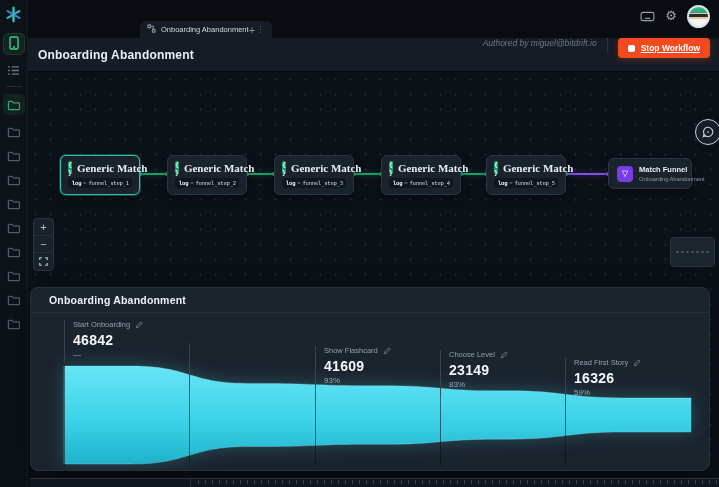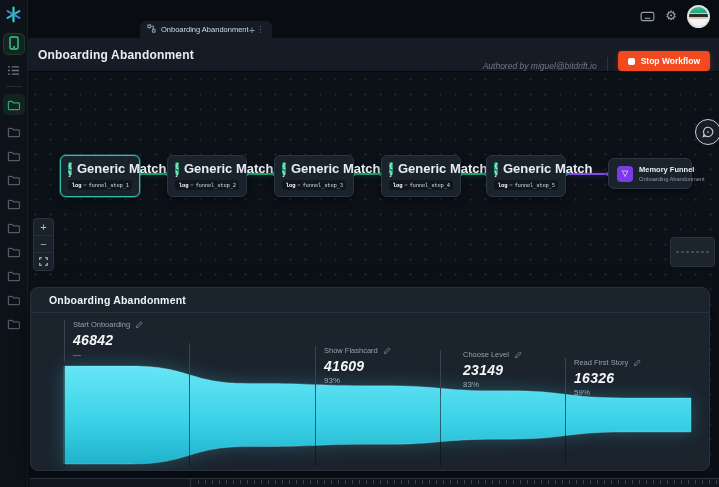--- a/index.html
+++ b/index.html
@@ -37,26 +37,26 @@
     background:
       linear-gradient(180deg, rgba(0,0,0,0) 62%, #f3f5f4 62%),
       linear-gradient(180deg, rgba(0,0,0,0) 36%, #232a30 36%, #232a30 52%, rgba(0,0,0,0) 52%),
       linear-gradient(180deg, #34bf88 0%, #2aa173 34%, #e9c2a9 34%); }
 
   
   .whead{ position:absolute; left:28px; top:38px; right:0; height:34px; background:#151c25;
     border-bottom:1px solid #05080c; }
   .wtitle{ position:absolute; left:10px; top:50%; transform:translateY(-50%);
     font-size:12px; font-weight:bold; color:#e9eef3; letter-spacing:.2px; }
-  .wright{ position:absolute; right:9px; top:0; height:100%; display:flex; align-items:flex-end; gap:10px; }
+  .wright{ position:absolute; right:9px; top:0; height:100%; display:flex; align-items:flex-start; gap:10px; }
   .authored{ font-size:8.5px; font-style:italic; color:#6e7983; }
   .vsep{ width:1px; height:14px; background:#2b3540; }
   .stopbtn{ display:flex; align-items:center; gap:6px; height:20px; padding:0 10px;
     background:#f24a1e; border:0; border-radius:4px; color:#fff; font-size:8.5px; font-weight:bold;
-    cursor:pointer; box-shadow:0 2px 6px rgba(242,74,30,.3); }
+    cursor:pointer; box-shadow:0 2px 6px rgba(242,74,30,.3);text-decoration:underline; }
   .stopsq{ width:7px; height:7px; background:#fff; border-radius:2px; }
 
   
   .canvas{ position:absolute; left:28px; top:72px; right:0; bottom:0; background:#0c1118;
     background-image:radial-gradient(circle,#1b2430 1px,rgba(0,0,0,0) 1.2px);
     background-size:15px 15px; }
 
   .edge{ position:absolute; height:2px; top:173px; background:#1e9e6d;
     box-shadow:0 0 5px rgba(30,158,109,.45); z-index:1; }
   .edge::before,.edge::after{ content:""; position:absolute; top:-1px; width:4px; height:4px;
@@ -65,21 +65,21 @@
   .edge.purple{ background:#8250df; box-shadow:0 0 5px rgba(130,80,223,.45); }
   .edge.purple::after{ background:#8e5cf0; }
 
   .node{ position:absolute; top:155px; width:80px; background:#1a222c; border:1px solid #2b3642;
     border-radius:6px; z-index:2; box-shadow:0 3px 8px rgba(0,0,0,.45); cursor:pointer; }
   .node.selected{ border-color:#2fbfae; box-shadow:0 0 0 1px rgba(47,191,174,.35),0 3px 8px rgba(0,0,0,.45); }
   .nhead{ display:flex; align-items:center; gap:5px; padding:5px 7px 0 7px; }
   .nicon{ width:13px; height:13px; background:#149f6d; border-radius:3px; color:#eafff5;
     font-family:"DejaVu Sans Mono",monospace; font-size:6.5px; font-weight:bold;
     display:grid; place-items:center; }
-  .ntitle{ font-size:13px; font-weight:bold; color:#e8eef4; white-space:nowrap; }
+  .ntitle{ font-size:11px; font-weight:bold; color:#e8eef4; white-space:nowrap;font-family:Liberation Serif, serif; }
   .npill{ margin:4px 7px 6px 7px; background:#10161d; border-radius:3px; padding:2px 4px;
     font-family:"DejaVu Sans Mono",monospace; font-size:5.5px; letter-spacing:-.2px;
     color:#cfd8e0; white-space:nowrap; }
   .npill .k{ font-weight:bold; color:#f0f5f9; }
   .npill .op{ color:#76828e; padding:0 2px; }
 
   .cfnode{ position:absolute; left:608px; top:158px; width:84px; background:#1a222c;
     border:1px solid #2b3642; border-radius:6px; z-index:2; display:flex; align-items:center;
     gap:6px; padding:6px 8px; box-shadow:0 3px 8px rgba(0,0,0,.45); cursor:pointer; }
   .cficon{ width:16px; height:16px; background:#7a3be8; border-radius:4px; color:#fff;
@@ -106,21 +106,21 @@
   .fpanel{ position:absolute; left:30px; top:287px; width:680px; height:184px; background:#1b232d;
     border:1px solid #27313c; border-radius:8px; z-index:4; box-shadow:0 10px 28px rgba(0,0,0,.5); overflow:hidden; }
   .fph{ height:25px; border-bottom:1px solid #27313c; display:flex; align-items:center; padding-left:18px; }
   .fptitle{ font-size:10.5px; font-weight:bold; color:#edf2f6; letter-spacing:.2px; }
   .fsvg{ position:absolute; left:0; top:74px; width:680px; height:106px; z-index:1;
     filter:drop-shadow(0 0 9px rgba(60,210,231,.28)); }
   .fdiv{ position:absolute; width:1px; z-index:2;
     background:linear-gradient(to bottom,#3a4450 0,#3a4450 38px,rgba(7,13,19,.55) 50px,rgba(7,13,19,.55) 100%); }
   .fstat{ position:absolute; padding-left:9px; z-index:3; }
   .flr{ display:flex; align-items:center; gap:5px; font-size:7.5px; color:#93a0ac; white-space:nowrap; }
-  .fval{ font-size:14px; font-weight:bold; color:#f3f7fa; margin-top:3px; letter-spacing:.3px;font-style:italic; }
+  .fval{ font-size:14px; font-weight:bold; color:#f3f7fa; margin-top:3px; letter-spacing:.3px; }
   .fpct{ font-size:8px; color:#9aa6b1; margin-top:2px; }
   .editbtn{ border:0; background:transparent; display:grid; place-items:center; cursor:pointer; padding:0; }
 
   
   .ruler{ position:absolute; left:30px; top:478px; width:689px; height:9px; background:#11171e;
     border-top:1px solid #2a343f; z-index:4; }
   .ruler .vline{ position:absolute; left:160px; top:0; width:1px; height:9px; background:#2a343f; }
   .ruler .ticks{ position:absolute; left:168px; right:2px; top:1px; height:4px;
     background:repeating-linear-gradient(to right,#39434e 0 1px,rgba(0,0,0,0) 1px 7px); }
 </style>
@@ -285,21 +285,21 @@
     <div class="nhead">
         <span class="nicon">{ }</span>
       <span class="ntitle">Generic Match</span>
       </div>
     <div class="npill"><span class="k">log</span><span class="op">=</span><span>funnel_step_5</span></div>
   </div>
 
   <div class="cfnode">
     <span class="cficon">▽</span>
     <span>
-      <div class="cft">Memory Funnel</div>
+      <div class="cft">Match Funnel</div>
       <div class="cfs">Onboarding Abandonment</div>
     </span>
   </div>
 
   <div class="zoomctl">
     <button class="zbtn">+</button>
     <button class="zbtn">−</button>
     <button class="zbtn">
       <svg width="9" height="9" viewBox="0 0 12 12" fill="none" stroke="#b6c0ca" stroke-width="1.6">
           <path d="M1 4V1h3M8 1h3v3M11 8v3H8M4 11H1V8"></path>
@@ -363,21 +363,21 @@
           <span>Show Flashcard</span>
         <button class="editbtn">
             <svg width="8" height="8" viewBox="0 0 12 12">
               <path d="M2 10l.7-2.8L8.6 1.3l2.1 2.1L4.8 9.3 2 10z" fill="none" stroke="#7f8b97" stroke-width="1.2"></path>
             </svg>
           </button>
         </div>
       <div class="fval">41609</div>
       <div class="fpct">93%</div>
     </div>
-    <div class="fstat" style="left:423px;top:62px;">
+    <div class="fstat" style="left:409px;top:62px;">
       <div class="flr">
           <span>Choose Level</span>
         <button class="editbtn">
             <svg width="8" height="8" viewBox="0 0 12 12">
               <path d="M2 10l.7-2.8L8.6 1.3l2.1 2.1L4.8 9.3 2 10z" fill="none" stroke="#7f8b97" stroke-width="1.2"></path>
             </svg>
           </button>
         </div>
       <div class="fval">23149</div>
       <div class="fpct">83%</div>

